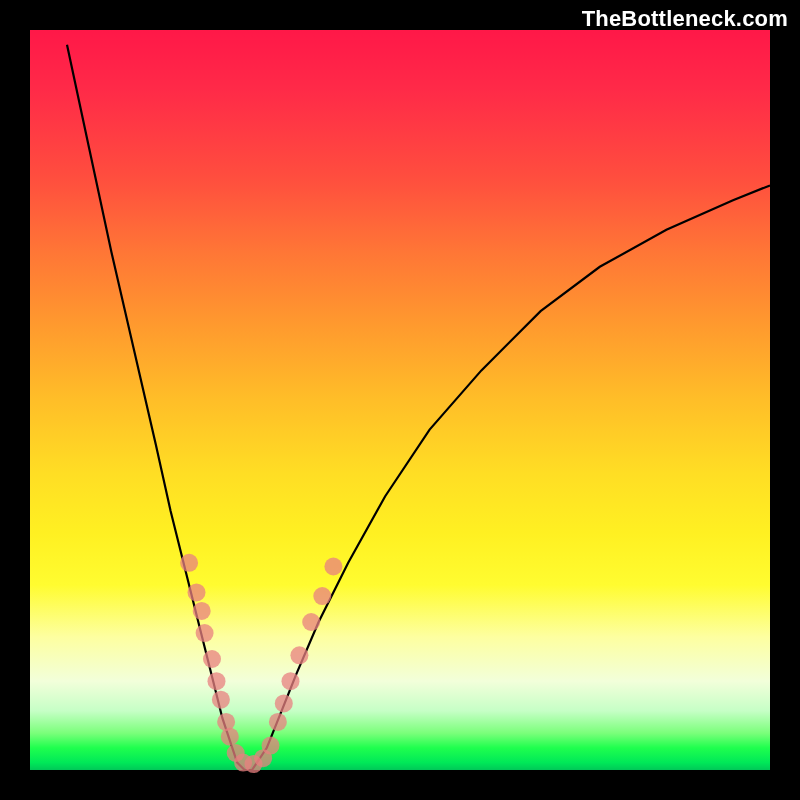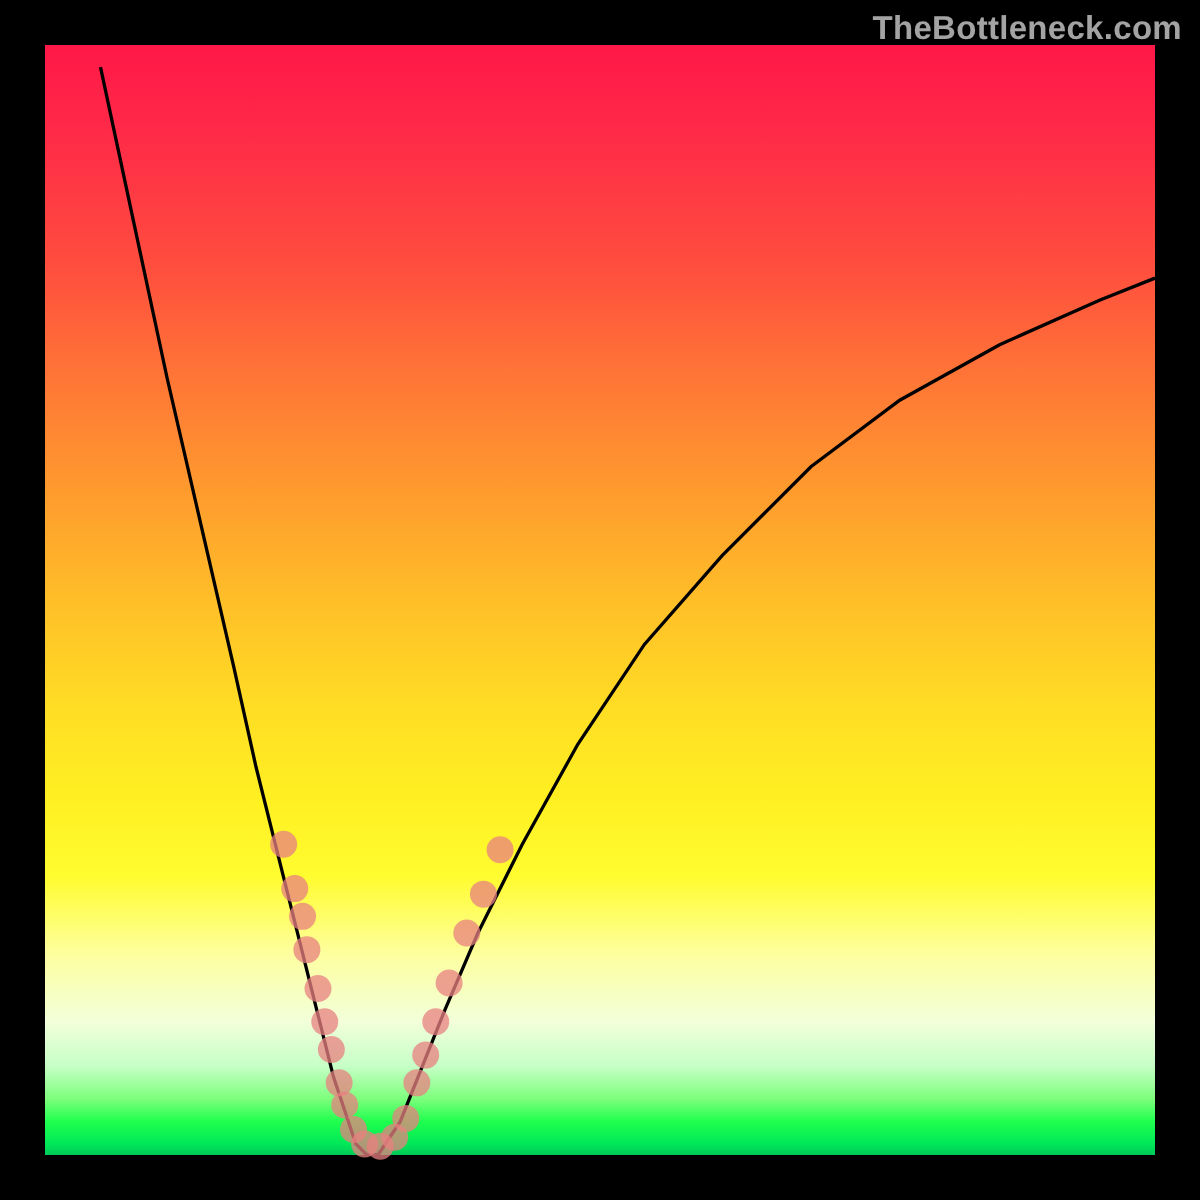--- a/index.html
+++ b/index.html
@@ -34,21 +34,21 @@
       #00e858 99%,
       #00c858 100%);
   }
   .watermark {
     position: absolute;
     top: 6px;
     right: 12px;
     font-family: Arial, Helvetica, sans-serif;
     font-size: 22px;
     font-weight: 600;
-    color: #a3a3a3;
+    color: #ffffff;
     letter-spacing: 0.2px;
   }
   svg.curves {
     position: absolute;
     left: 0; top: 0;
     width: 740px; height: 740px;
     overflow: visible;
   }
   .curve {
     fill: none;

